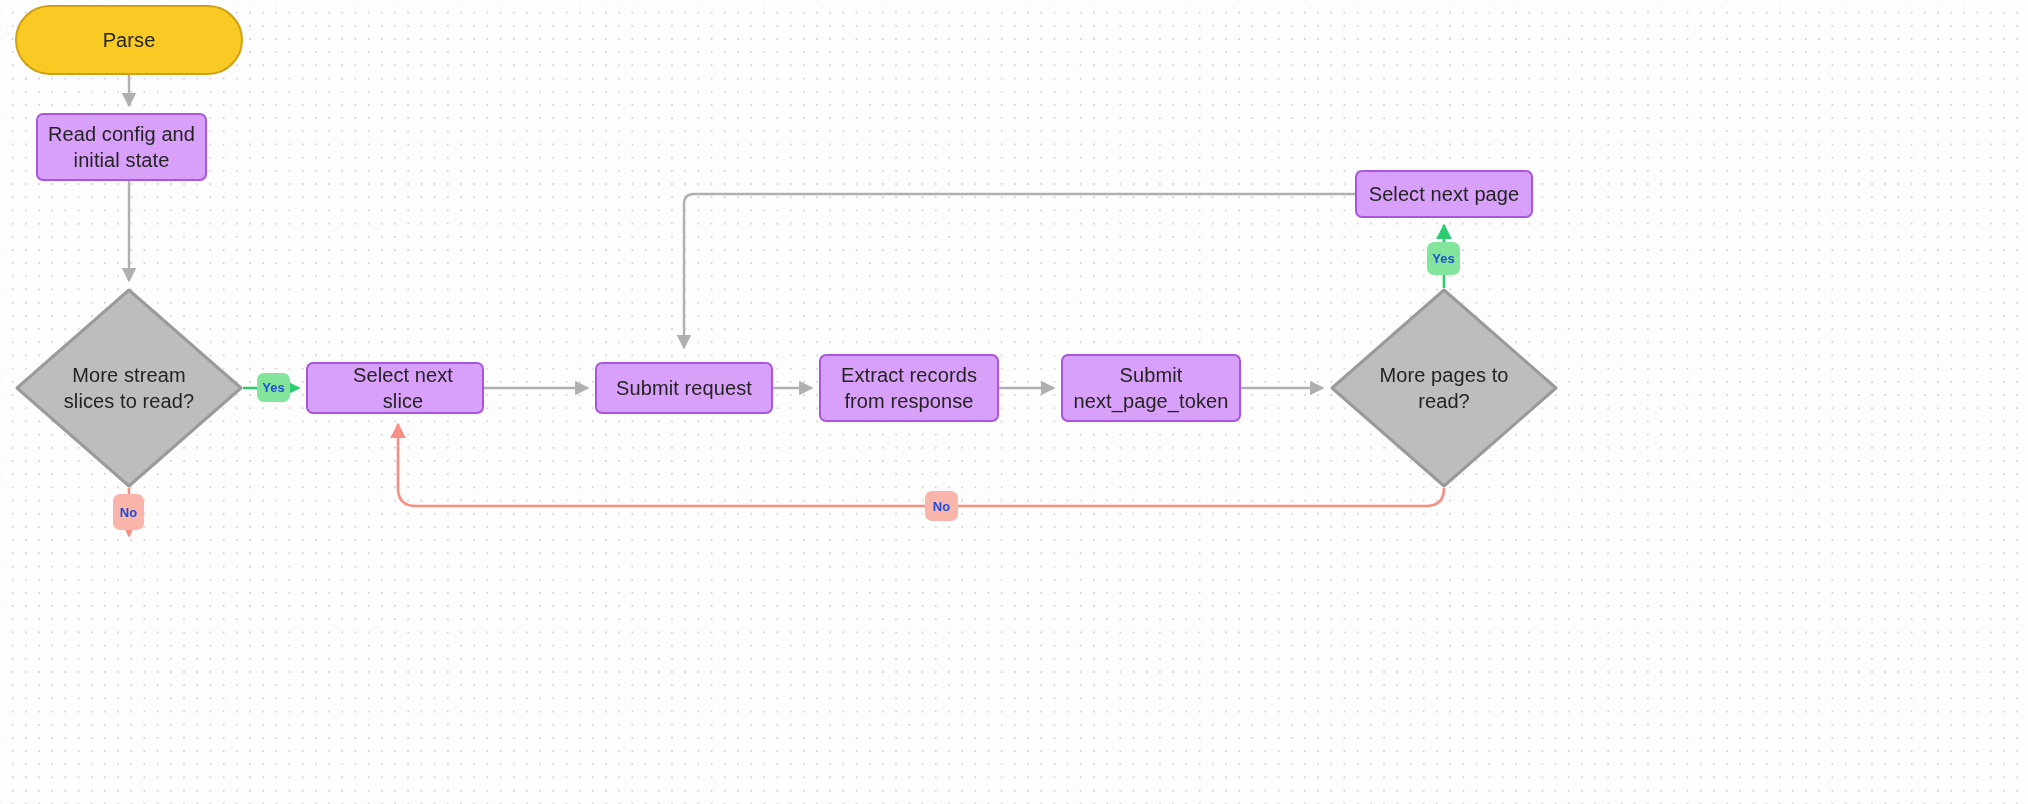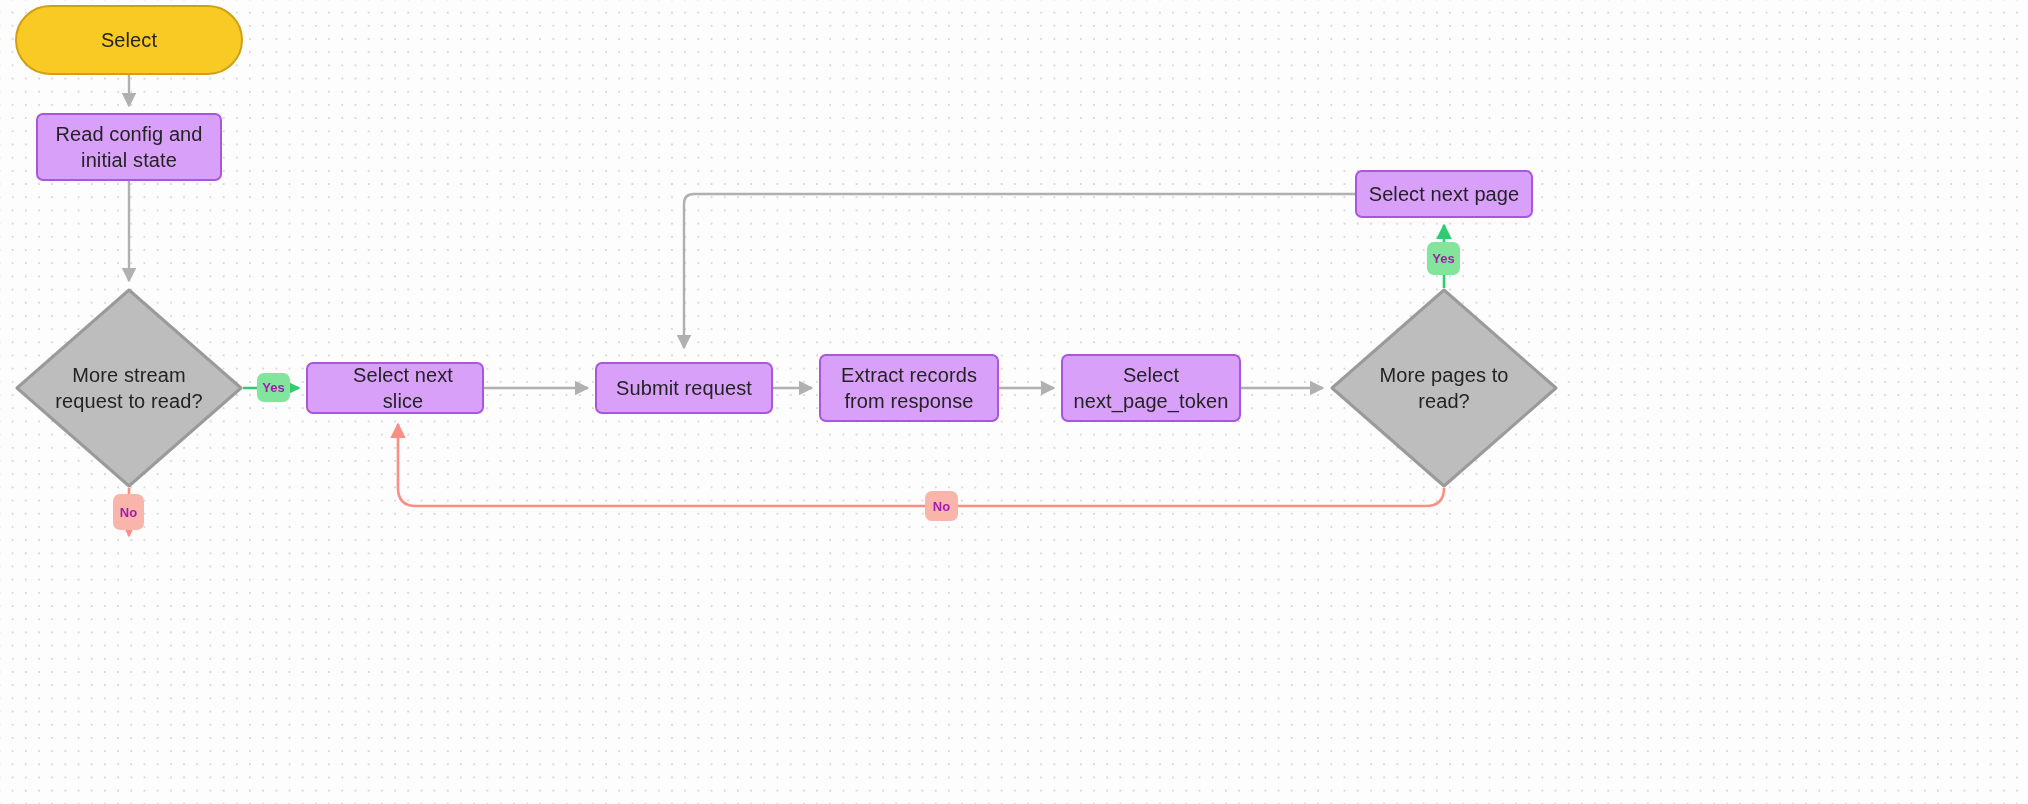--- a/index.html
+++ b/index.html
@@ -73,21 +73,21 @@
   
   .edge-label {
     position: absolute;
     box-sizing: border-box;
     display: flex;
     align-items: center;
     justify-content: center;
     font-family: "Liberation Sans", sans-serif;
     font-size: 13px;
     font-weight: 600;
-    color: #a21caf;
+    color: #1d4ed8;
     border-radius: 7px;
     z-index: 6;
     white-space: nowrap;
   }
 </style>
 </head>
 <body>
 
 <div id="canvas">
 
@@ -133,54 +133,54 @@
 
     
     <path d="M 1355 194 L 694 194 Q 684 194 684 204 L 684 348" fill="none" stroke="#b0b0b0" stroke-width="2.4" marker-end="url(#arrow-gray)"></path>
 
      (loop down, left, up) -&gt; Select next slice --&gt;
     <path d="M 1444 488 Q 1444 506 1426 506 L 416 506 Q 398 506 398 488 L 398 424" fill="none" stroke="#f98f84" stroke-width="2.6" marker-end="url(#arrow-red)"></path>
   </svg>
 
   <div class="node n-terminal" style="left:15px; top:5px; width:228px; height:70px;
               background:#f9ca24; border-color:#cfa014;">
-    <span class="node-label">Select</span>
-  </div>
-
-  <div class="node n-process" style="left:36px; top:113px; width:186px; height:68px;
+    <span class="node-label">Parse</span>
+  </div>
+
+  <div class="node n-process" style="left:36px; top:113px; width:171px; height:68px;
               background:#d9a0fa; border-color:#a855e0;">
     <span class="node-label">Read config and initial state</span>
   </div>
 
   <div class="node n-decision" style="left:15px; top:288px; width:228px; height:200px;">
     <svg class="diamond-svg" viewBox="0 0 228 200" preserveAspectRatio="none" xmlns="http://www.w3.org/2000/svg">
       <polygon points="114,2 226,100 114,198 2,100" fill="#bdbdbd" stroke="#9a9a9a" stroke-width="3" stroke-linejoin="round"></polygon>
     </svg>
-    <span class="node-label" style="max-width:150px;">More stream request to read?</span>
+    <span class="node-label" style="max-width:150px;">More stream slices to read?</span>
   </div>
 
 
   <div class="node n-process" style="left:306px; top:362px; width:178px; height:52px;
               background:#d9a0fa; border-color:#a855e0;padding-left:16px;">
     <span class="node-label">Select next slice</span>
   </div>
 
   <div class="node n-process" style="left:595px; top:362px; width:178px; height:52px;
               background:#d9a0fa; border-color:#a855e0;text-align:center;">
     <span class="node-label">Submit request</span>
   </div>
 
   <div class="node n-process" style="left:819px; top:354px; width:180px; height:68px;
               background:#d9a0fa; border-color:#a855e0;justify-content:flex-end;">
     <span class="node-label">Extract records from response</span>
   </div>
 
   <div class="node n-process" style="left:1061px; top:354px; width:180px; height:68px;
               background:#d9a0fa; border-color:#a855e0;">
-    <span class="node-label">Select next_page_token</span>
+    <span class="node-label">Submit next_page_token</span>
   </div>
 
   <div class="node n-decision" style="left:1330px; top:288px; width:228px; height:200px;">
     <svg class="diamond-svg" viewBox="0 0 228 200" preserveAspectRatio="none" xmlns="http://www.w3.org/2000/svg">
       <polygon points="114,2 226,100 114,198 2,100" fill="#bdbdbd" stroke="#9a9a9a" stroke-width="3" stroke-linejoin="round"></polygon>
     </svg>
     <span class="node-label" style="max-width:150px;">More pages to read?</span>
   </div>
 
   <div class="node n-process" style="left:1355px; top:170px; width:178px; height:48px;

